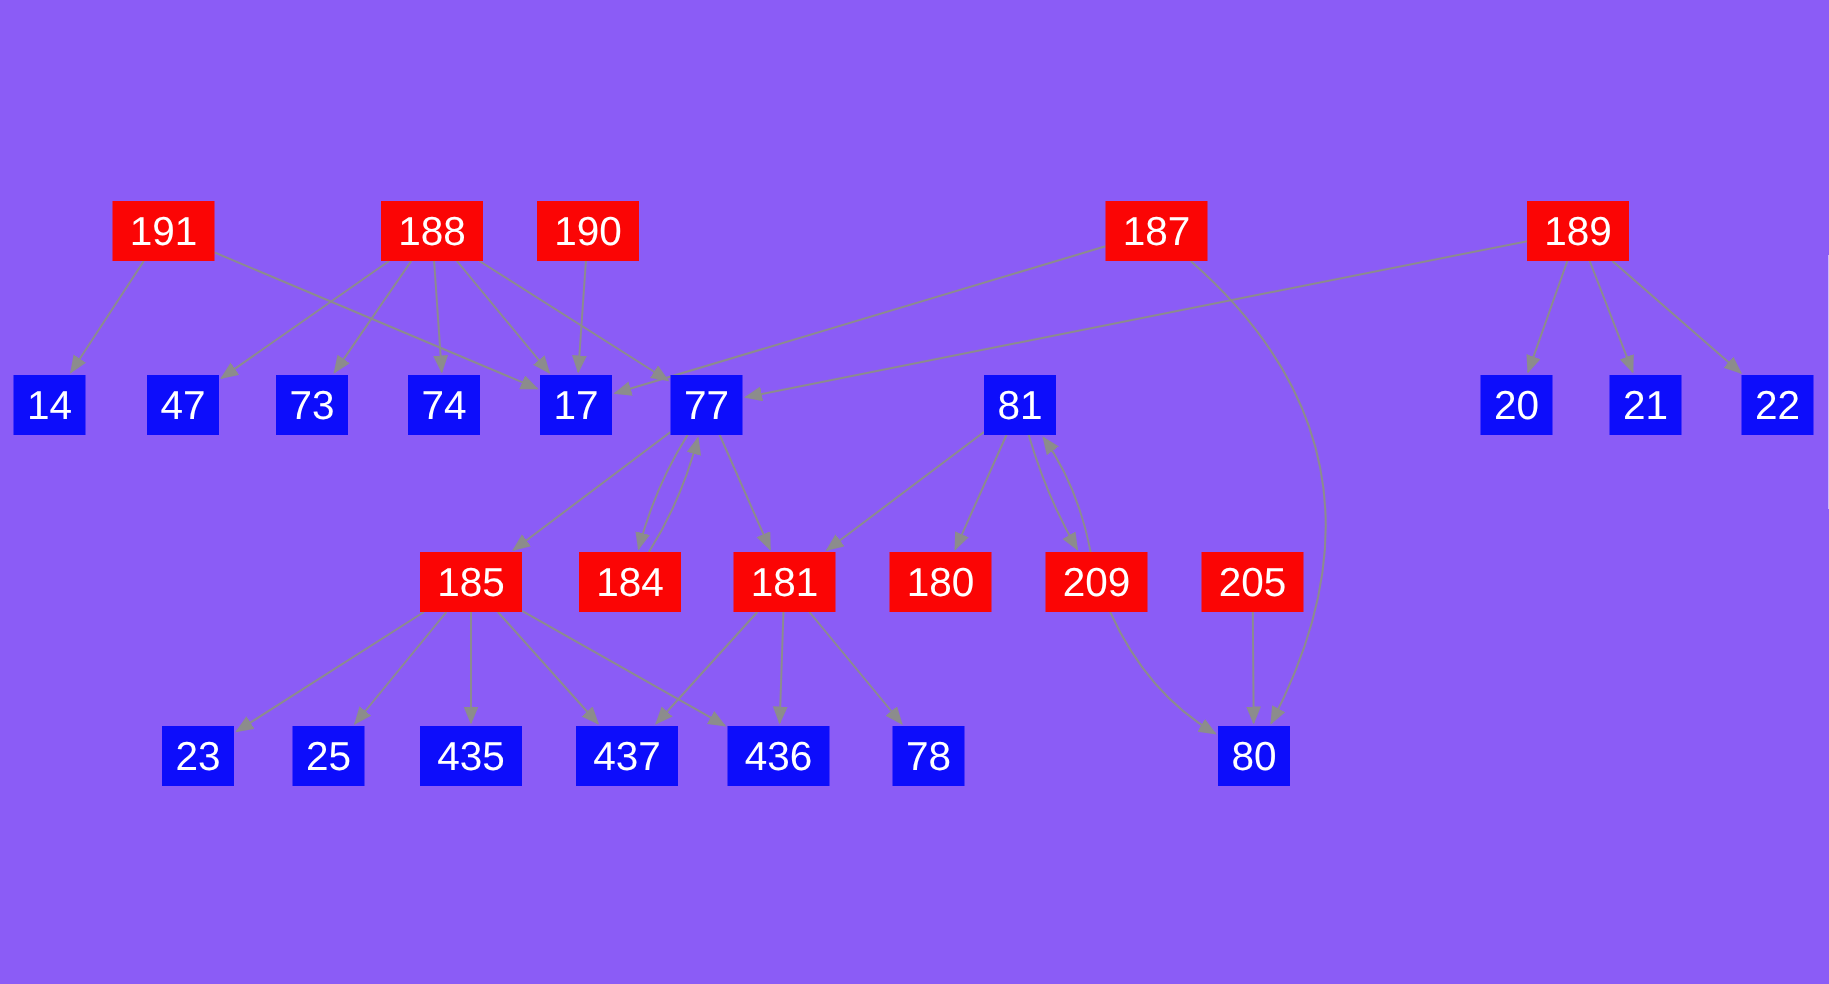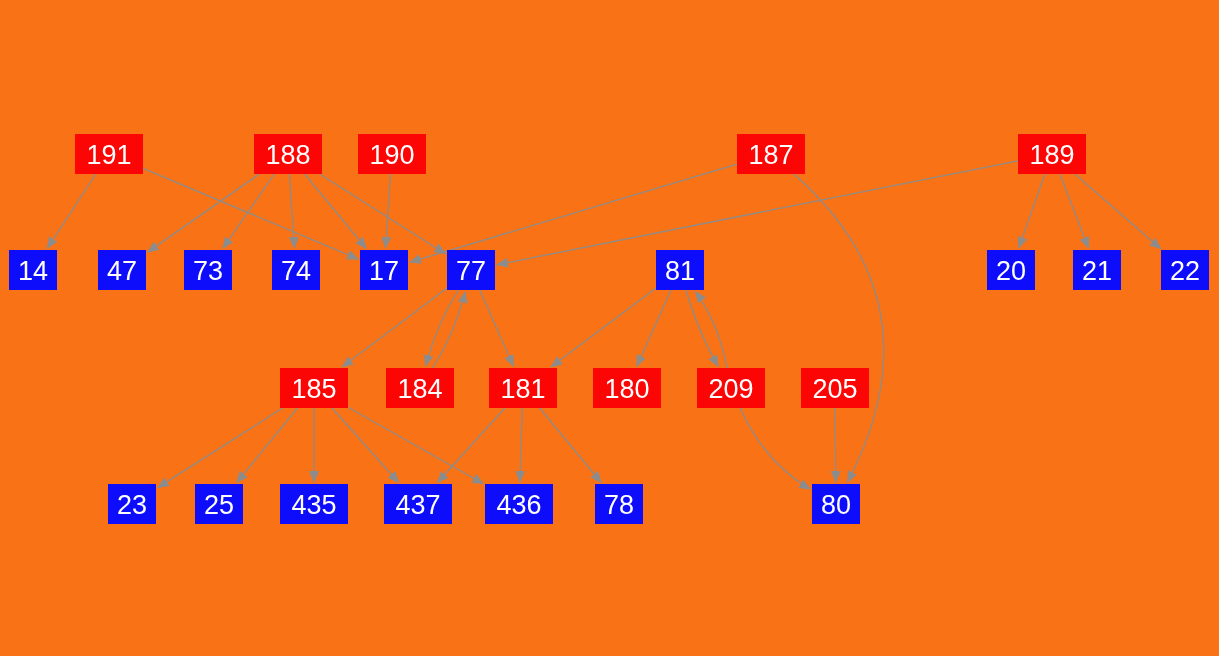--- a/index.html
+++ b/index.html
@@ -1,20 +1,20 @@
 <!DOCTYPE html>
 <html><head>
 <meta charset="utf-8">
 <style>
   html, body { margin: 0; padding: 0; background: #ffffff; }
   .canvas {
     position: relative;
     width: 1219px;
     height: 656px;
-    background: #f97316;
+    background: #8b5cf6;
     overflow: hidden;
     font-family: "Liberation Sans", sans-serif;
   }
   svg { display: block; }
   svg text.node-label {
     font-family: "Liberation Sans", sans-serif;
     font-size: 27px;
     fill: #ffffff;
     text-anchor: middle;
   }

